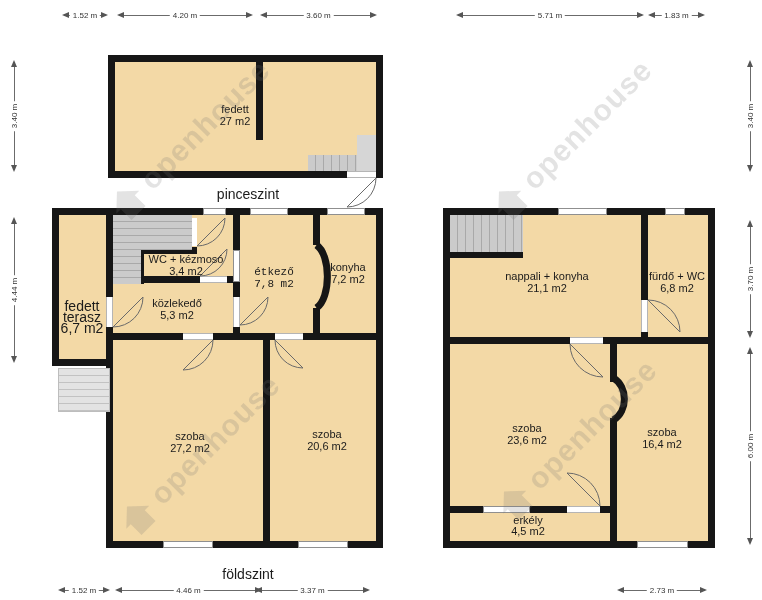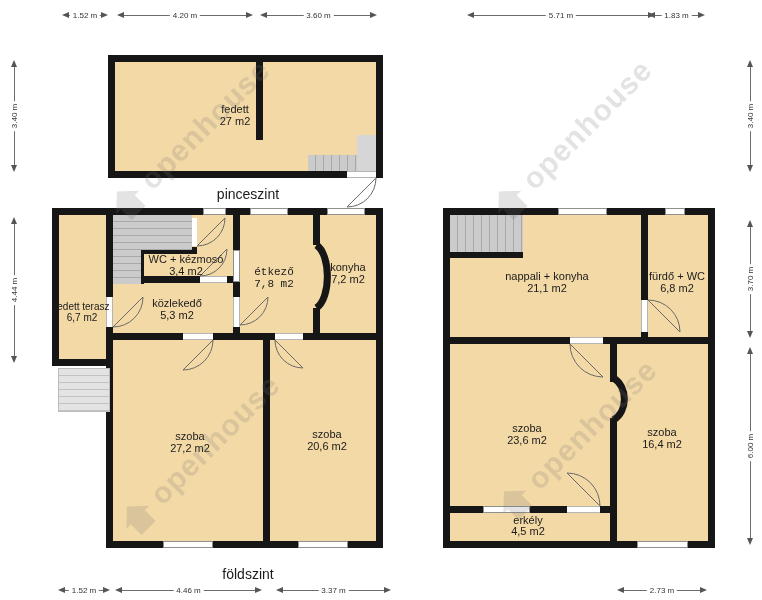--- a/index.html
+++ b/index.html
@@ -10,21 +10,21 @@
   .win{position:absolute;background:#ffffff;border:1px solid #8f8f8f;box-sizing:border-box;}
   .gap-h{position:absolute;background:#ffffff;border-top:1px solid #b5b5b5;border-bottom:1px solid #b5b5b5;box-sizing:border-box;}
   .gap-v{position:absolute;background:#ffffff;border-left:1px solid #b5b5b5;border-right:1px solid #b5b5b5;box-sizing:border-box;}
   .gap-plain{position:absolute;background:#ffffff;}
   .stairs-h{position:absolute;background:repeating-linear-gradient(180deg,#cbcbcb 0px,#cbcbcb 6px,#a9a9a9 6px,#a9a9a9 7px);}
   .stairs-v{position:absolute;background:repeating-linear-gradient(90deg,#cbcbcb 0px,#cbcbcb 7px,#a9a9a9 7px,#a9a9a9 8px);}
   .stairs-plain{position:absolute;background:#d6d6d6;}
   .ext-steps{position:absolute;background:repeating-linear-gradient(180deg,#e3e3e3 0px,#e3e3e3 6px,#c2c2c2 6px,#c2c2c2 7px);border:1px solid #bdbdbd;box-sizing:border-box;}
   .rlabel{position:absolute;display:flex;flex-direction:column;text-align:center;
           font-size:11px;line-height:12px;color:#1b1b1b;z-index:20;}
-  .rlabel.small{font-size:10px;line-height:11px;}
+  .rlabel.small{font-size:14px;line-height:11px;}
   .ptitle{position:absolute;text-align:center;font-size:14px;color:#1b1b1b;z-index:20;}
   .dim{position:absolute;z-index:10;}
   .dim-h{height:10px;}
   .dim-h::before{content:'';position:absolute;left:2px;right:2px;top:50%;height:1px;background:#6b6b6b;}
   .dim-v{width:10px;}
   .dim-v::before{content:'';position:absolute;top:2px;bottom:2px;left:50%;width:1px;background:#6b6b6b;}
   .dim .dl{position:absolute;left:50%;top:50%;transform:translate(-50%,-50%);background:#fff;
            padding:0 3px;font-size:8px;color:#333;white-space:nowrap;}
   .dim-v .dl{transform:translate(-50%,-50%) rotate(-90deg);}
   .dim-h .al{position:absolute;left:0;top:50%;transform:translateY(-50%);width:0;height:0;
@@ -183,42 +183,42 @@
   <div class="dim dim-h" style="left:117px;top:10px;width:136px;">
       <i class="al"></i>
       <i class="ar"></i>
       <span class="dl">4.20 m</span>
     </div>
   <div class="dim dim-h" style="left:260px;top:10px;width:117px;">
       <i class="al"></i>
       <i class="ar"></i>
       <span class="dl">3.60 m</span>
     </div>
-  <div class="dim dim-h" style="left:467px;top:10px;width:188px;">
+  <div class="dim dim-h" style="left:456px;top:10px;width:188px;">
       <i class="al"></i>
       <i class="ar"></i>
       <span class="dl">5.71 m</span>
     </div>
   <div class="dim dim-h" style="left:648px;top:10px;width:57px;">
       <i class="al"></i>
       <i class="ar"></i>
       <span class="dl">1.83 m</span>
     </div>
 
   <div class="dim dim-h" style="left:58px;top:585px;width:52px;">
       <i class="al"></i>
       <i class="ar"></i>
       <span class="dl">1.52 m</span>
     </div>
   <div class="dim dim-h" style="left:115px;top:585px;width:147px;">
       <i class="al"></i>
       <i class="ar"></i>
       <span class="dl">4.46 m</span>
     </div>
-  <div class="dim dim-h" style="left:276px;top:585px;width:115px;">
+  <div class="dim dim-h" style="left:255px;top:585px;width:115px;">
       <i class="al"></i>
       <i class="ar"></i>
       <span class="dl">3.37 m</span>
     </div>
   <div class="dim dim-h" style="left:450px;top:608px;width:160px;margin-top:16px;">
       <i class="al"></i>
       <i class="ar"></i>
       <span class="dl">4.81 m</span>
     </div>
   <div class="dim dim-h" style="left:617px;top:585px;width:90px;">

